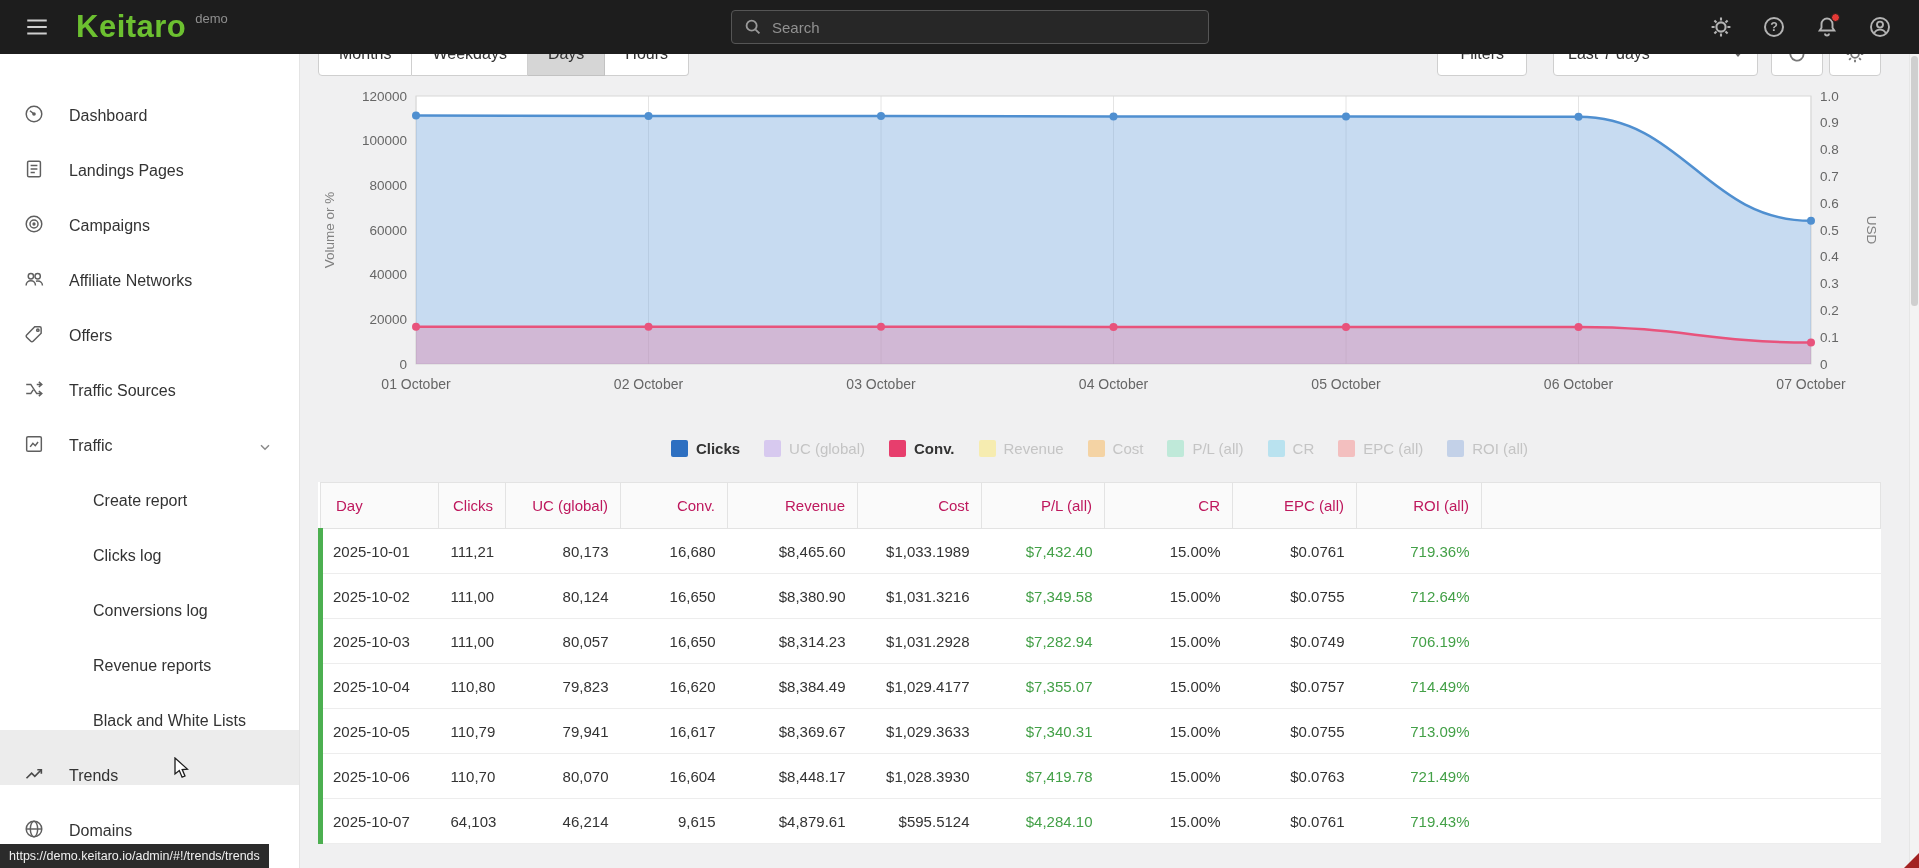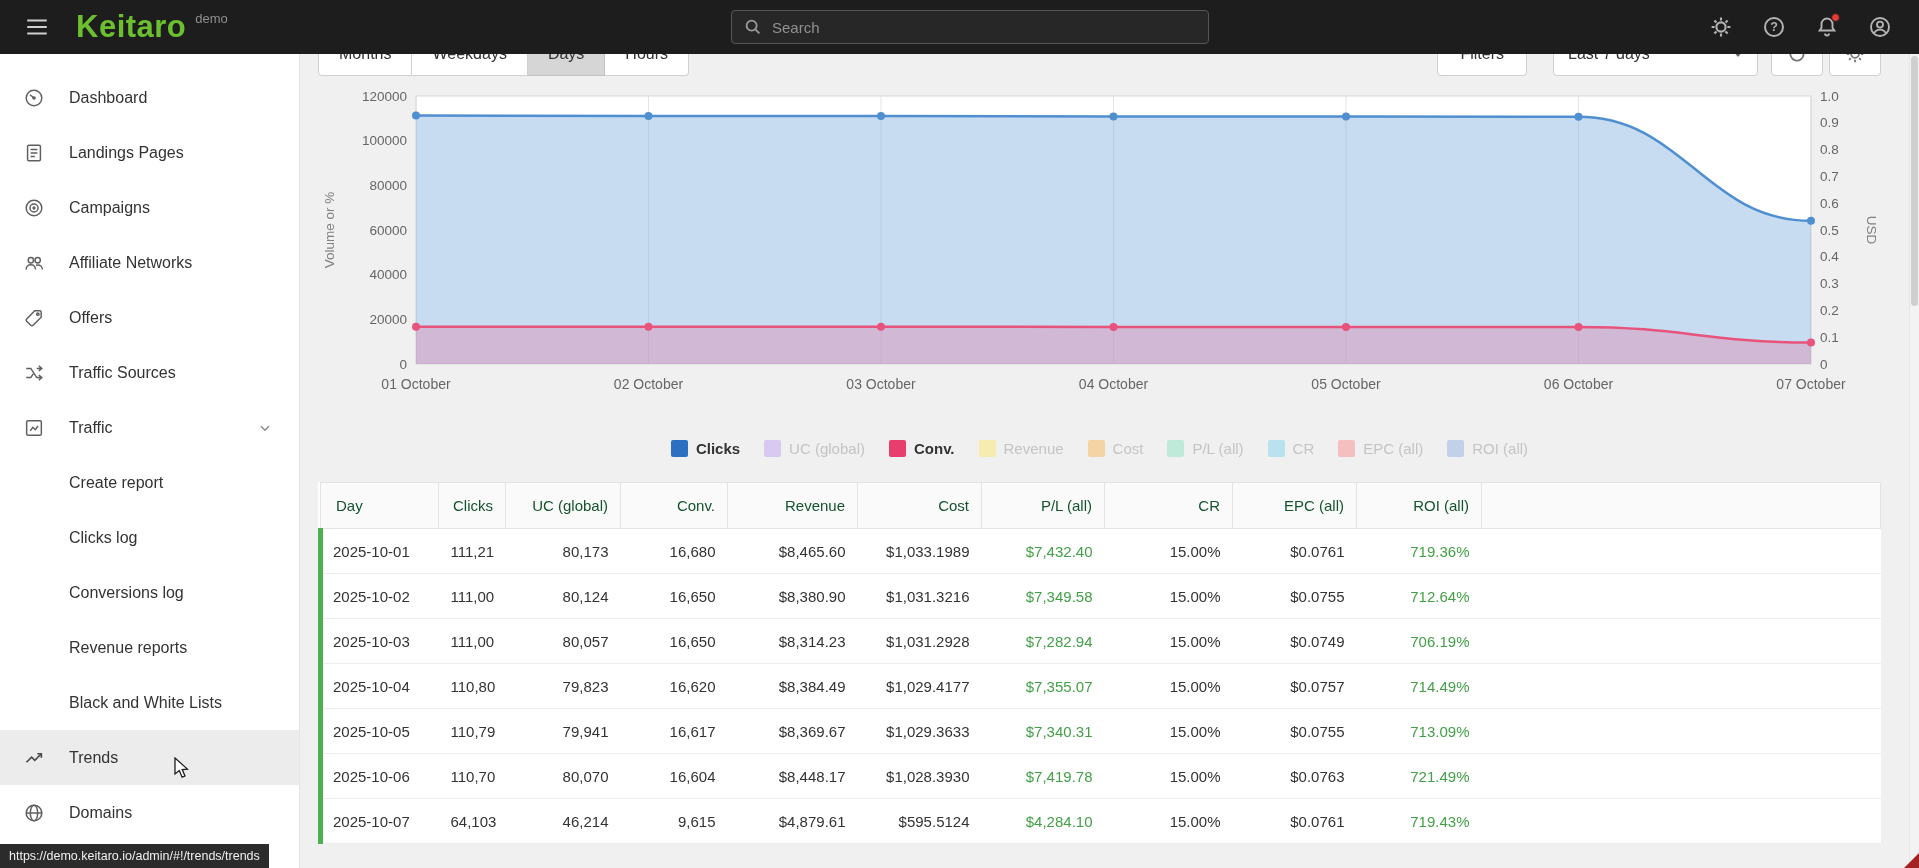--- a/index.html
+++ b/index.html
@@ -21,25 +21,25 @@
   .search-ic{position:absolute;left:11px;top:6px;pointer-events:none}
   .top-icons{position:absolute;right:26px;top:0;height:54px;display:flex;align-items:center;gap:27px}
   .top-ic{width:26px;height:26px;display:flex;align-items:center;justify-content:center;
     cursor:pointer;position:relative}
   .bell-dot{position:absolute;top:-1px;right:0;width:9px;height:9px;border-radius:50%;
     background:#e53935;border:1.5px solid #1d1d1d}
 
   
   .sidebar{position:fixed;top:54px;left:0;width:300px;bottom:0;background:#fff;
     border-right:1px solid #e4e4e4;padding-top:16px;z-index:20}
-  .side-item{height:55px;display:flex;align-items:center;padding-left:23px;font-size:16px;
+  .side-item{height:55px;display:flex;align-items:flex-end;padding-left:23px;font-size:16px;
     color:#333;cursor:pointer;white-space:nowrap}
   .side-item .icon{width:22px;height:22px;margin-right:24px;flex:none;display:flex;
     align-items:center;justify-content:center}
-  .side-item.sub{padding-left:69px}
+  .side-item.sub{padding-left:93px}
   .side-item.active{background:#ececec}
   .chev{margin-left:auto;margin-right:26px;display:flex}
 
   
   .main{margin-left:300px;padding:32px 38px 0 18px}
   .toolbar{display:flex;align-items:center;height:44px}
   .tabgroup{display:flex}
   .tab{height:44px;padding:0 20px;background:#fff;border:1px solid #cfcfcf;border-left:none;
     font-size:16px;color:#333;display:flex;align-items:center;cursor:pointer}
   .tab:first-child{border-left:1px solid #cfcfcf;border-radius:4px 0 0 4px}
@@ -63,21 +63,21 @@
   #chart-svg .axis-title{font-size:13.5px;fill:#808080;font-family:"Liberation Sans",sans-serif}
 
   .legend{display:flex;justify-content:center;align-items:center;margin-top:40px;gap:24px;height:20px}
   .legend-item{display:flex;align-items:center;gap:8px;cursor:pointer}
   .swatch{width:17px;height:17px;border-radius:2px;flex:none}
   .legend-label{font-size:15px;color:#333;font-weight:700}
   .legend-label.muted{color:#c4c4c4;font-weight:400}
 
   
   .data-table{width:100%;margin-top:24px;border-collapse:collapse;background:#fff;table-layout:fixed}
-  .data-table th{height:46px;font-weight:400;font-size:15px;color:#14532d;background:#fafafa;
+  .data-table th{height:46px;font-weight:400;font-size:15px;color:#be185d;background:#fafafa;
     border:1px solid #e3e3e3;padding:0 12px;white-space:nowrap;overflow:hidden;cursor:pointer}
   .data-table th.left{text-align:left;padding-left:15px}
   .data-table th.num{text-align:right}
   .data-table td{height:45px;font-size:15px;color:#333;border-bottom:1px solid #ededed;
     padding:0 12px;background:#fff;white-space:nowrap;overflow:hidden}
   .data-table td.num{text-align:right}
   .data-table td.c-day{border-left:5px solid #4caf50;padding-left:10px}
   .data-table .green{color:#43a047}
 
   

